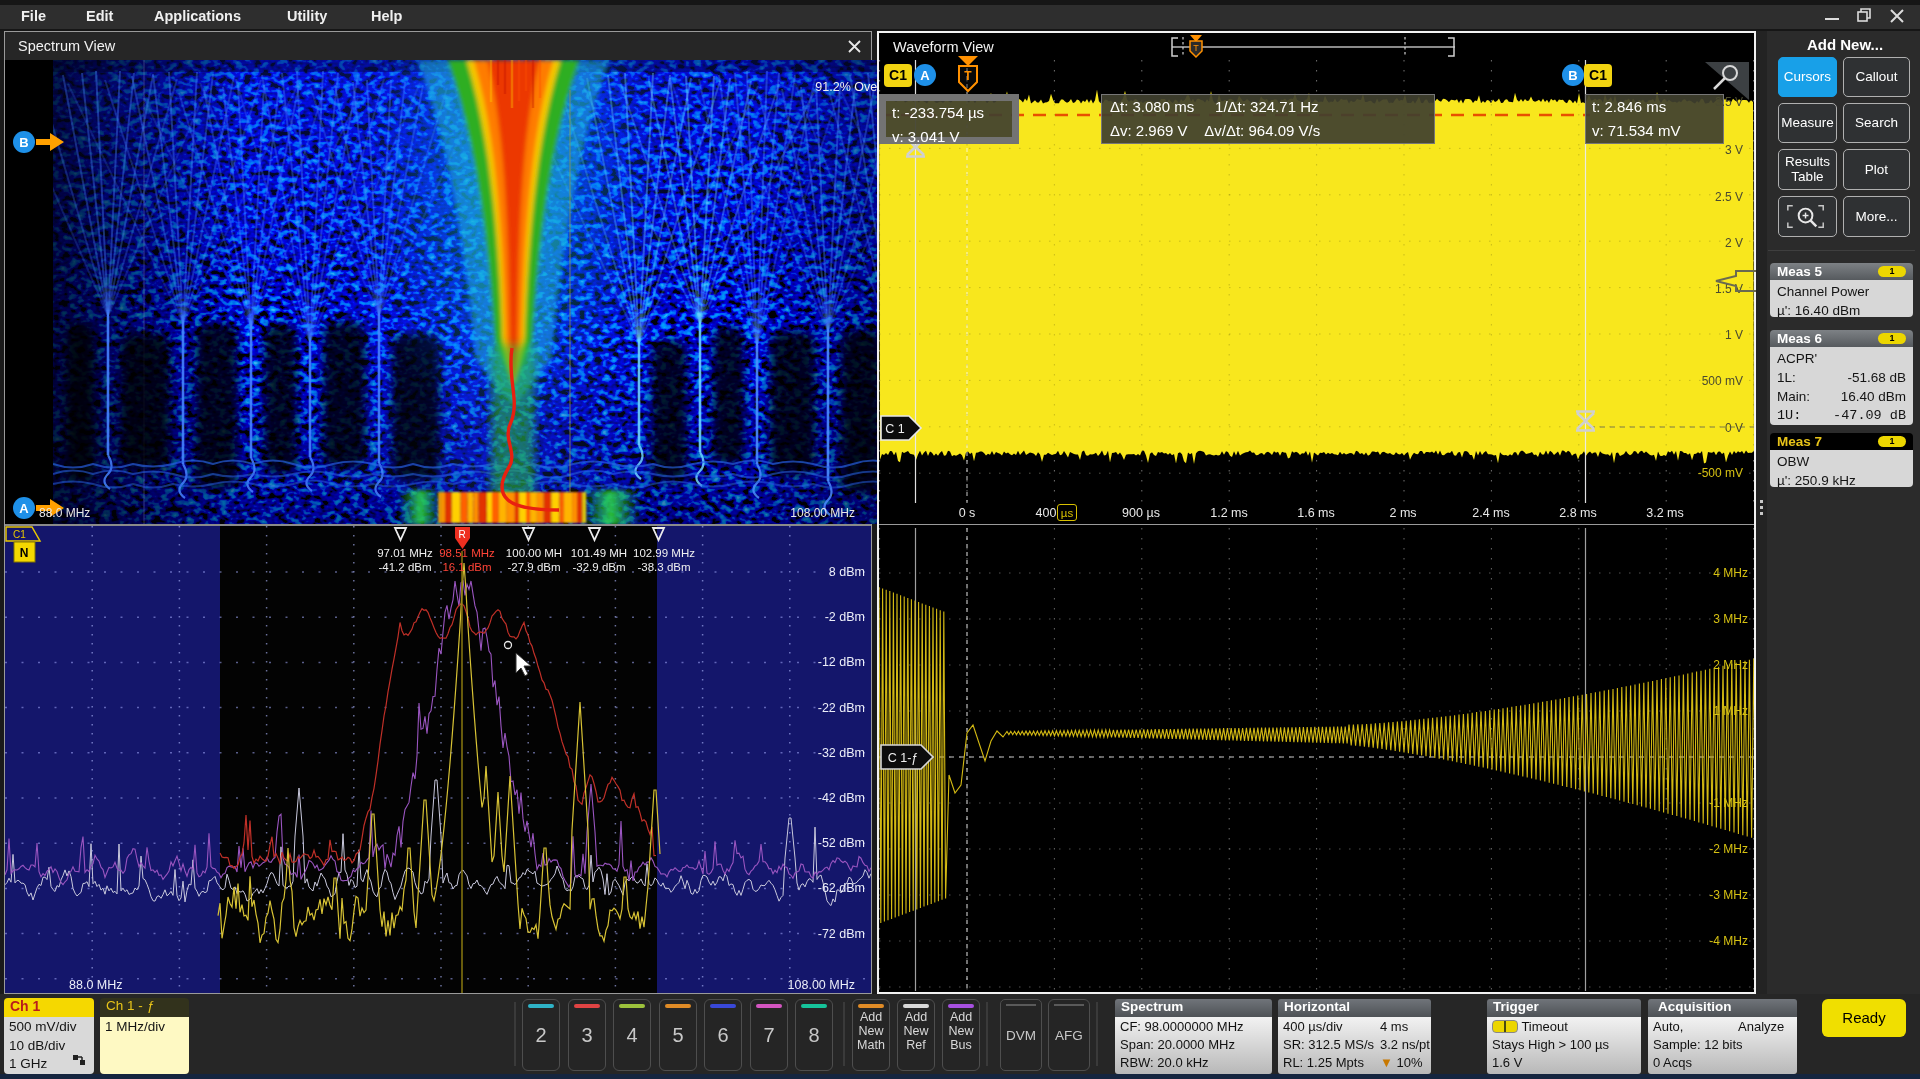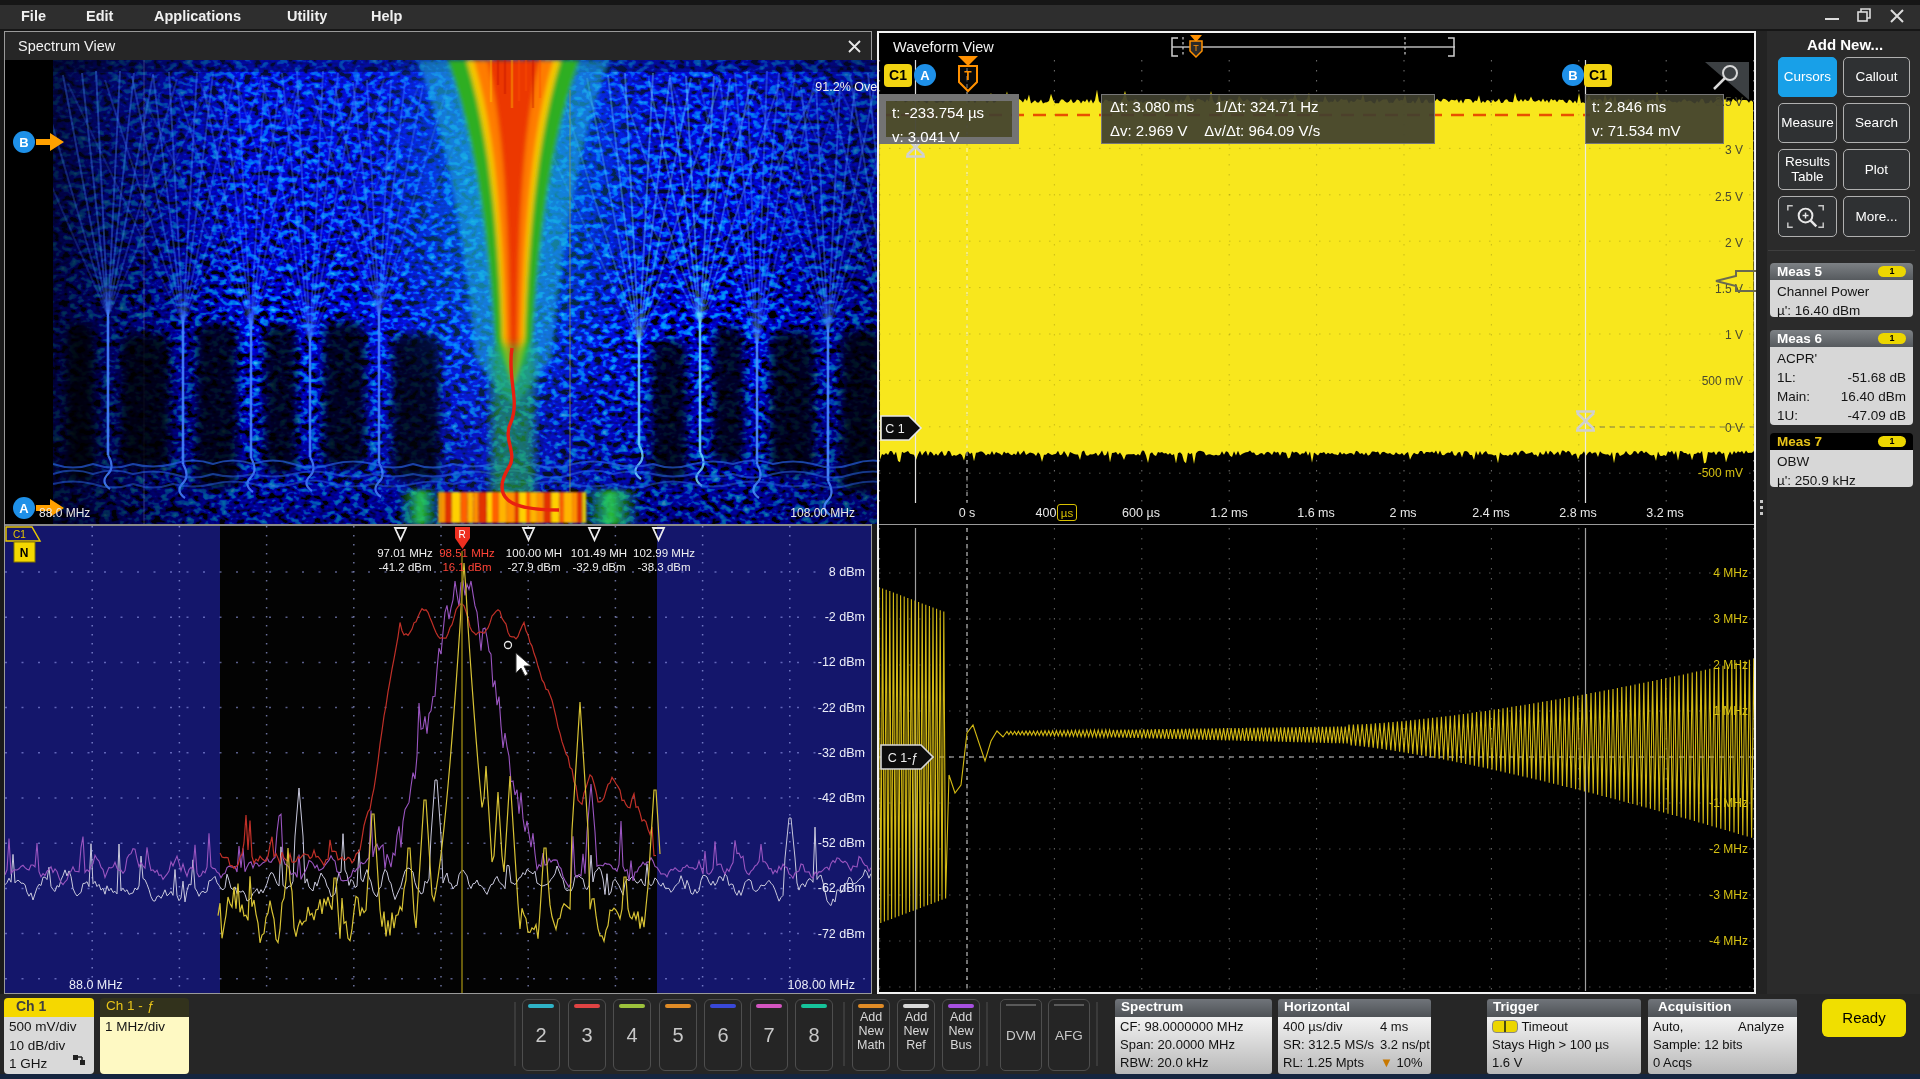--- a/index.html
+++ b/index.html
@@ -494,21 +494,21 @@
 <div class="txt" style="top:95px;left:1683px;width:60px;text-align:right;color:#4a4a30;font-size:12px;">3.5 V</div>
 <svg class="abs" style="left:1714px;top:268px;" width="44" height="26">
     <path d="M42,3 L22,3 L22,8 L2,13 L22,18 L22,23 L42,23" fill="none" stroke="#6a6a50" stroke-width="2"></path>
   </svg>
 <svg class="abs" style="left:879px;top:414px;" width="44" height="28">
  <path d="M2,2 h28 l12,12 l-12,12 h-28 Z" fill="#0c0c0c" stroke="#e8e8e8" stroke-width="1.6"></path>
  <text x="16" y="19" font-size="12.5" fill="#f0f0f0" text-anchor="middle" font-family="Liberation Sans, sans-serif">C 1</text>
 </svg>
 <div class="txt" style="top:506px;left:967px;transform:translateX(-50%);color:#e8e8e8;font-size:12.5px;">0 s</div>
 <div class="txt" style="top:506px;left:1046px;transform:translateX(-50%);color:#e8e8e8;font-size:12.5px;">400</div>
-<div class="txt" style="top:506px;left:1141px;transform:translateX(-50%);color:#e8e8e8;font-size:12.5px;">600 µs</div>
+<div class="txt" style="top:506px;left:1141px;transform:translateX(-50%);color:#e8e8e8;font-size:12.5px;">900 µs</div>
 <div class="txt" style="top:506px;left:1229px;transform:translateX(-50%);color:#e8e8e8;font-size:12.5px;">1.2 ms</div>
 <div class="txt" style="top:506px;left:1316px;transform:translateX(-50%);color:#e8e8e8;font-size:12.5px;">1.6 ms</div>
 <div class="txt" style="top:506px;left:1403px;transform:translateX(-50%);color:#e8e8e8;font-size:12.5px;">2 ms</div>
 <div class="txt" style="top:506px;left:1491px;transform:translateX(-50%);color:#e8e8e8;font-size:12.5px;">2.4 ms</div>
 <div class="txt" style="top:506px;left:1578px;transform:translateX(-50%);color:#e8e8e8;font-size:12.5px;">2.8 ms</div>
 <div class="txt" style="top:506px;left:1665px;transform:translateX(-50%);color:#e8e8e8;font-size:12.5px;">3.2 ms</div>
 <div class="abs" style="left:1057px;top:504px;width:20px;height:17px;border:1.5px solid #d8c000;border-radius:3px;color:#d8c000;font-size:11.5px;text-align:center;line-height:16px;">µs</div>
 <div class="abs" style="left:879px;top:524px;width:875px;height:1px;background:#9a9a9a;"></div>
 <svg class="abs" style="left:879px;top:743px;" width="58" height="28">
  <path d="M2,2 h40 l12,12 l-12,12 h-40 Z" fill="#0c0c0c" stroke="#d8d8d8" stroke-width="1.6"></path>
@@ -561,35 +561,35 @@
       <div style="line-height:19px;">Channel Power</div>
       <div style="line-height:19px;">µ': 16.40 dBm</div>
     </div>
   </div>
 <div class="abs" style="left:1770px;top:330px;width:143px;border-radius:4px;overflow:hidden;">
     <div style="height:17px;background:linear-gradient(#7d8185,#565a5e);color:#fff;font-size:13.5px;font-weight:bold;padding:1px 0 0 7px;position:relative;">Meas 6<span style="position:absolute;right:7px;top:3px;width:28px;height:11px;background:#ecd600;border-radius:6px;color:#000;font-size:9px;font-weight:bold;text-align:center;line-height:11px;">1</span></div>
     <div style="background:#d7d7d7;color:#141414;font-size:13.5px;padding:2px 7px 4px 7px;height:78px;">
       <div style="line-height:19px;">ACPR'</div>
       <div style="line-height:19px;">1L:<span style="float:right;">-51.68 dB</span></div>
       <div style="line-height:19px;">Main:<span style="float:right;">16.40 dBm</span></div>
-      <div style="line-height:19px;">1U:<span style="float:right;">-47.09 dB</span></div>
+      <div style="line-height:19px;font-family:Liberation Mono, monospace;">1U:<span style="float:right;">-47.09 dB</span></div>
     </div>
   </div>
 <div class="abs" style="left:1770px;top:433px;width:143px;border-radius:4px;overflow:hidden;">
     <div style="height:17px;background:#000;color:#e8c419;font-size:13.5px;font-weight:bold;padding:1px 0 0 7px;position:relative;">Meas 7<span style="position:absolute;right:7px;top:3px;width:28px;height:11px;background:#ecd600;border-radius:6px;color:#000;font-size:9px;font-weight:bold;text-align:center;line-height:11px;">1</span></div>
     <div style="background:#d7d7d7;color:#141414;font-size:13.5px;padding:2px 7px 4px 7px;height:37px;">
       <div style="line-height:19px;">OBW</div>
       <div style="line-height:19px;">µ': 250.9 kHz</div>
     </div>
   </div>
 <div class="abs" style="left:0;top:994px;width:1920px;height:80px;background:#262626;"></div>
 <div class="abs" style="left:0;top:1074px;width:1920px;height:5px;background:#15253f;"></div>
 
 <div class="abs" style="left:4px;top:998px;width:90px;height:76px;border-radius:4px;overflow:hidden;">
- <div style="height:19px;background:#f5d800;color:#404040;font-size:14px;font-weight:bold;padding-left:12px;">Ch 1</div>
+ <div style="height:19px;background:#f5d800;color:#b91c1c;font-size:14px;font-weight:bold;padding-left:6px;">Ch 1</div>
  <div style="background:#d9d9d9;color:#141414;font-size:13.5px;height:57px;padding:1px 0 0 5px;line-height:18.5px;">500 mV/div<br>10 dB/div<br>1 GHz</div>
 </div>
 <svg class="abs" style="left:70px;top:1052px;" width="20" height="18">
     <path d="M3,3 h5 v5 h-5 Z M10,8 h5 v5 h-5 Z" fill="#222"></path>
     <path d="M8,5 h4 M12,5 v5" stroke="#222" stroke-width="1.5" fill="none"></path>
   </svg>
 <div class="abs" style="left:100px;top:998px;width:89px;height:76px;border-radius:4px;overflow:hidden;">
  <div style="height:19px;background:#32321c;color:#e8c419;font-size:13.5px;padding-left:6px;">Ch 1 - <i>ƒ</i></div>
  <div style="background:#fef9c3;color:#141414;font-size:13.5px;height:74px;padding:1px 0 0 5px;line-height:18.5px;">1 MHz/div</div>
 </div>

